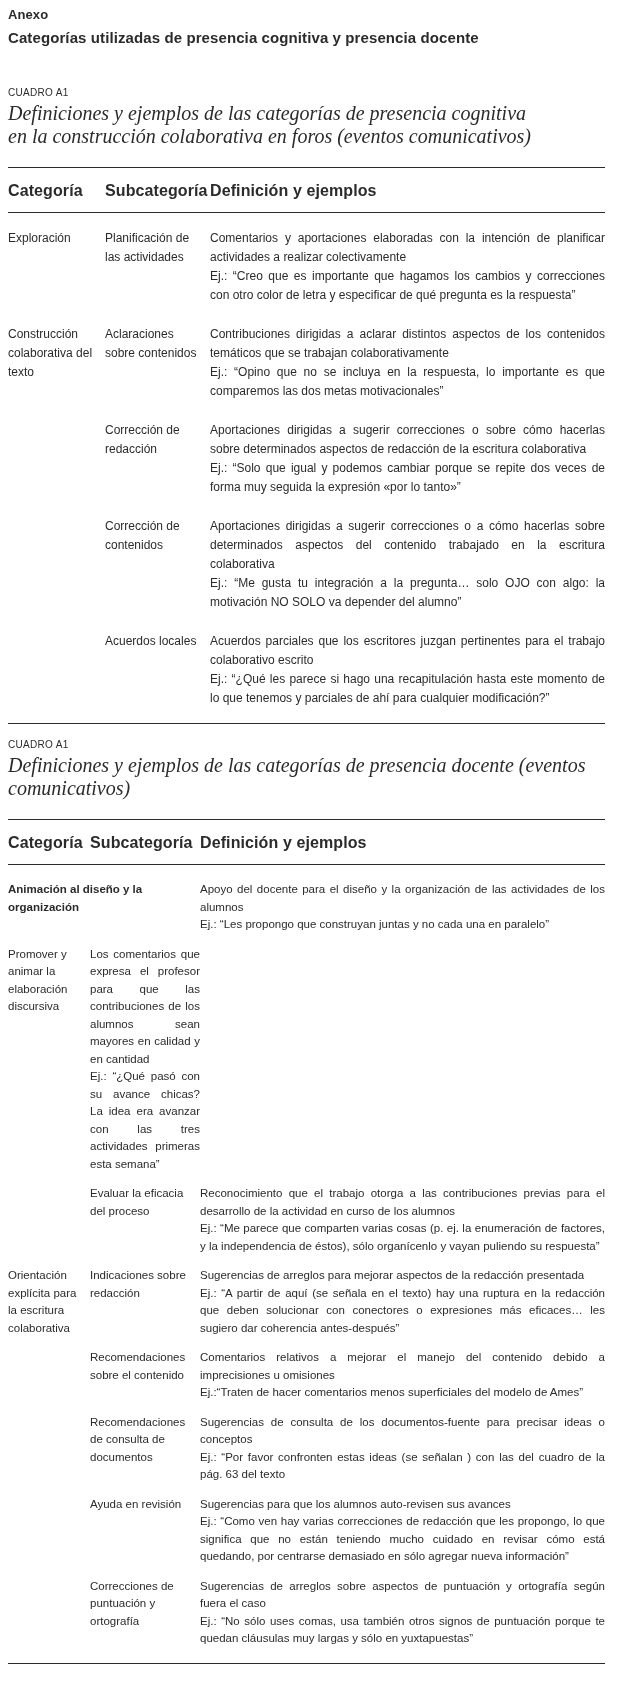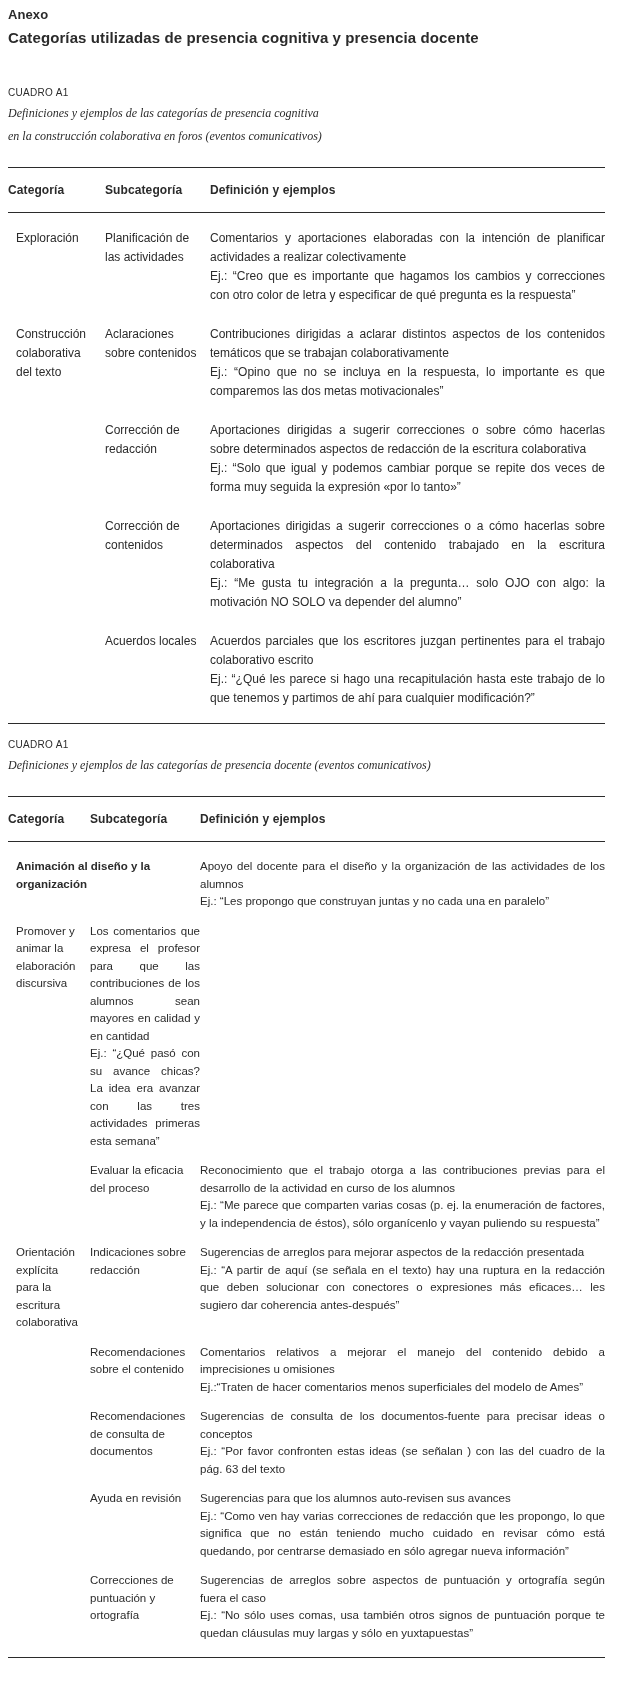--- a/index.html
+++ b/index.html
@@ -14,38 +14,38 @@
     width:630px;height:1689px;background:var(--bg);
     padding:6px 25px 0 8px;overflow:hidden;
   }
   .annex{font-size:13px;font-weight:bold;line-height:18px;letter-spacing:.1px;}
   .doc-title{font-size:15px;font-weight:bold;line-height:21px;margin-top:3px;letter-spacing:.1px;}
 
   .cuadro-label{font-size:10px;line-height:13px;letter-spacing:.3px;color:var(--text);}
   .captions{margin-top:3px;}
   .caption-line{
     font-family:"Liberation Serif", serif;font-style:italic;
-    font-size:12px;line-height:23px;color:var(--text);
+    font-size:20px;line-height:23px;color:var(--text);
   }
   .rule{border-top:1px solid var(--rule);height:0;}
 
   .table{width:100%;}
   .t0{--c1:97px;--c2:105px;--lh:19px;--fs:12px;--rowgap:20px;}
   .t1{--c1:82px;--c2:110px;--lh:17.5px;--fs:11.5px;--rowgap:12px;}
 
   .thead{display:grid;grid-template-columns:var(--c1) var(--c2) 1fr;
          padding:15px 0 14px 0;}
-  .thead .th{font-size:12px;font-weight:bold;line-height:15px;letter-spacing:.1px;}
+  .thead .th{font-size:16px;font-weight:bold;line-height:15px;letter-spacing:.1px;}
 
   .tbody{padding-bottom:15px;}
   .trow{display:grid;grid-template-columns:var(--c1) var(--c2) 1fr;
         margin-top:var(--rowgap);}
   .tbody .trow:first-child{margin-top:16px;}
   .cell{font-size:var(--fs);line-height:var(--lh);}
-  .cat{padding-right:8px;margin-left:8px;}
+  .cat{padding-right:8px;}
   .sub{padding-right:10px;}
   .def p{font-size:var(--fs);line-height:var(--lh);
          text-align:justify;text-justify:inter-word;hyphens:none;}
   .trow.span2 .cat{grid-column:1 / 3;font-weight:bold;}
 
   .sect-gap-lg{margin-top:38px;}
   .sect-gap-md{margin-top:14px;}
   .rule-gap{margin-top:19px;}
 </style>
 </head>
@@ -100,21 +100,21 @@
           <div class="cell def">
             <p>Aportaciones dirigidas a sugerir correcciones o a cómo hacerlas sobre determinados aspectos del contenido trabajado en la escritura colaborativa</p>
             <p>Ej.: “Me gusta tu integración a la pregunta… solo OJO con algo: la motivación NO SOLO va depender del alumno”</p>
           </div>
         </div>
         <div class="trow">
           <div class="cell cat"></div>
           <div class="cell sub">Acuerdos locales</div>
           <div class="cell def">
             <p>Acuerdos parciales que los escritores juzgan pertinentes para el trabajo colaborativo escrito</p>
-            <p>Ej.: “¿Qué les parece si hago una recapitulación hasta este trabajo de lo que tenemos y partimos de ahí para cualquier modificación?”</p>
+            <p>Ej.: “¿Qué les parece si hago una recapitulación hasta este momento de lo que tenemos y parciales de ahí para cualquier modificación?”</p>
           </div>
         </div>
       </div>
     <div class="rule"></div>
   </section>
 
   <section class="table t1 sect-gap-md">
     <div class="cuadro-label">CUADRO A1</div>
     <div class="captions">
         <div class="caption-line">Definiciones y ejemplos de las categorías de presencia docente (eventos comunicativos)</div>

